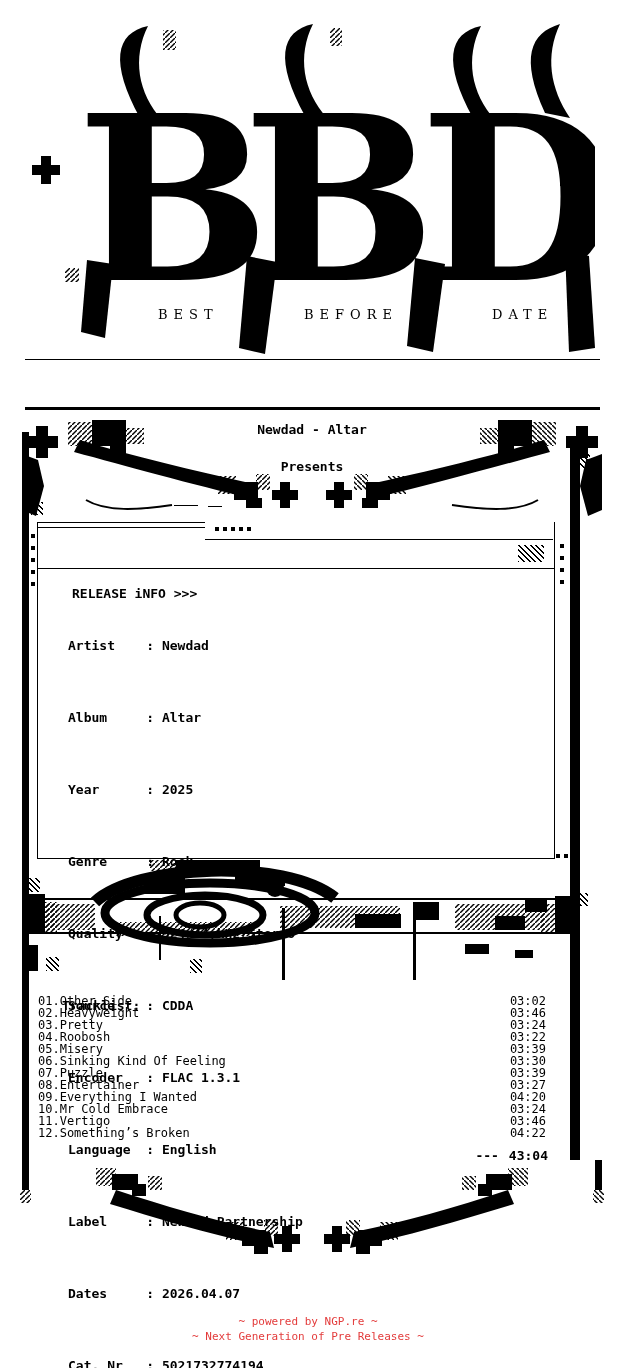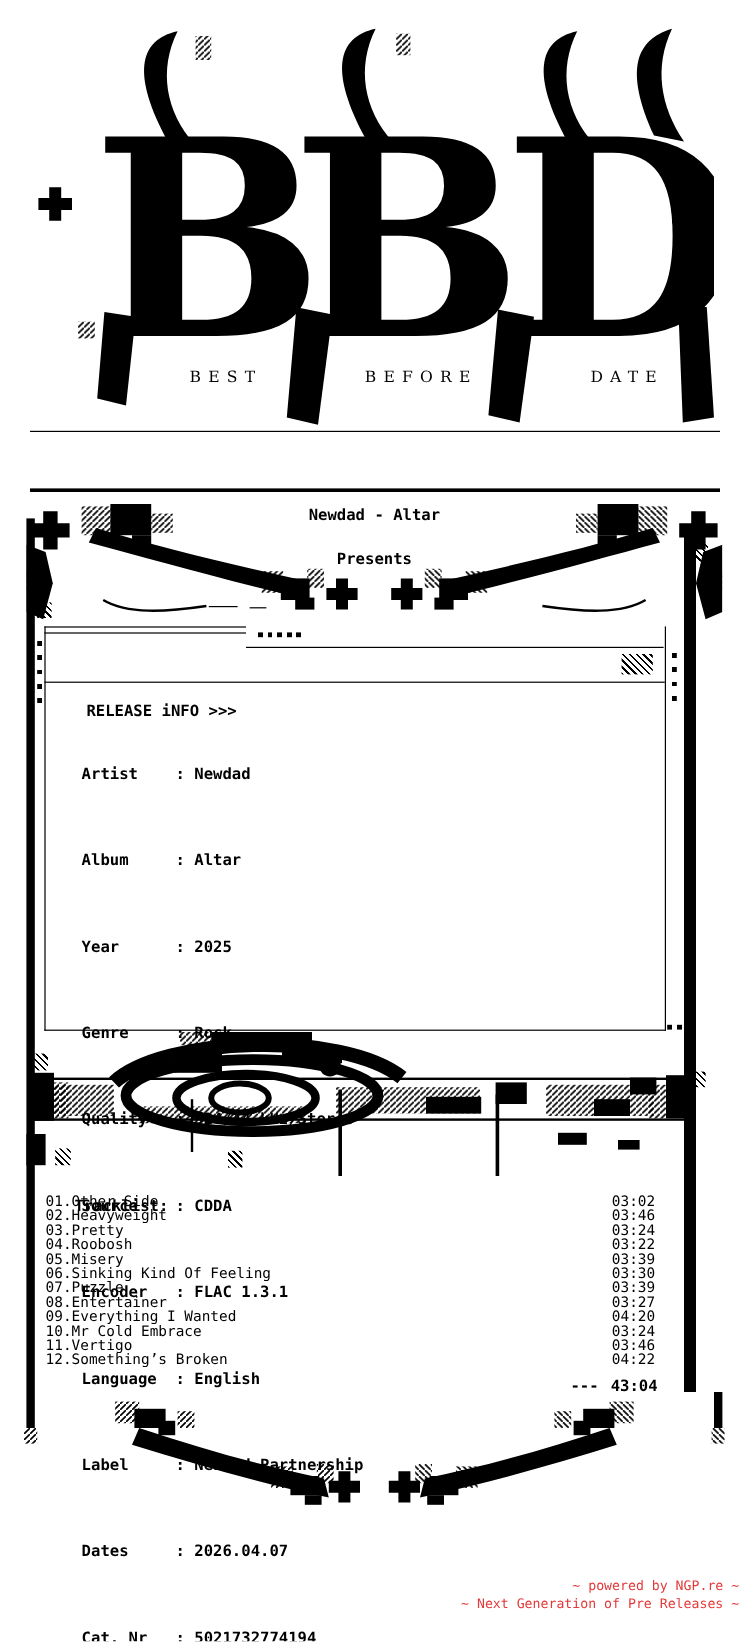--- a/index.html
+++ b/index.html
@@ -29,21 +29,21 @@
   #tracks{left:38px;top:995px;width:508px;font-size:12px;font-weight:normal;line-height:12px;}
   .trow{display:flex;justify-content:space-between;height:12px;}
   #total-row{left:38px;top:1148px;width:510px;display:flex;justify-content:flex-end;gap:10px;
              font-size:13px;font-weight:bold;}
   
   .vbar{background:#000;}
   
   .dotrow{background:repeating-linear-gradient(90deg,#000 0 4px,transparent 4px 8px);}
   .dotcol{background:repeating-linear-gradient(180deg,#000 0 4px,transparent 4px 12px);}
   
-  .redline{left:0;width:616px;text-align:right;color:#e33b3b;font-size:11px;}
+  .redline{left:0;width:616px;text-align:center;color:#e33b3b;font-size:11px;}
   svg{display:block;}
 </style>
 </head>
 <body>
 
 <div id="page">
 
   <svg class="abs" style="left:25px;top:18px;" width="570" height="340" viewBox="0 0 570 340">
     <defs>
       <pattern id="hx" width="5" height="5" patternUnits="userSpaceOnUse">

